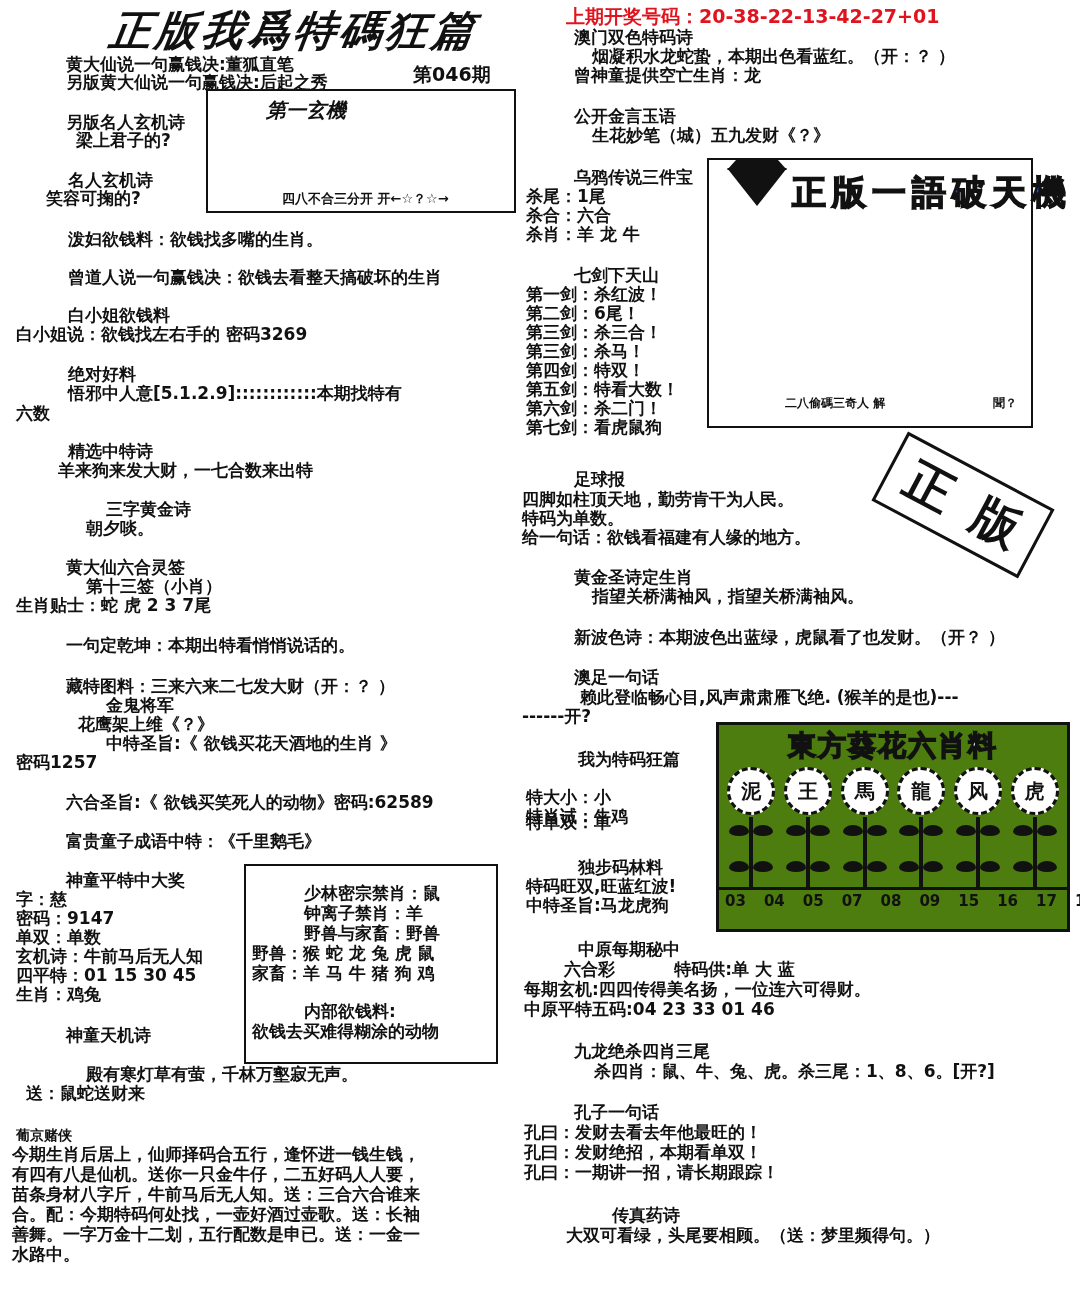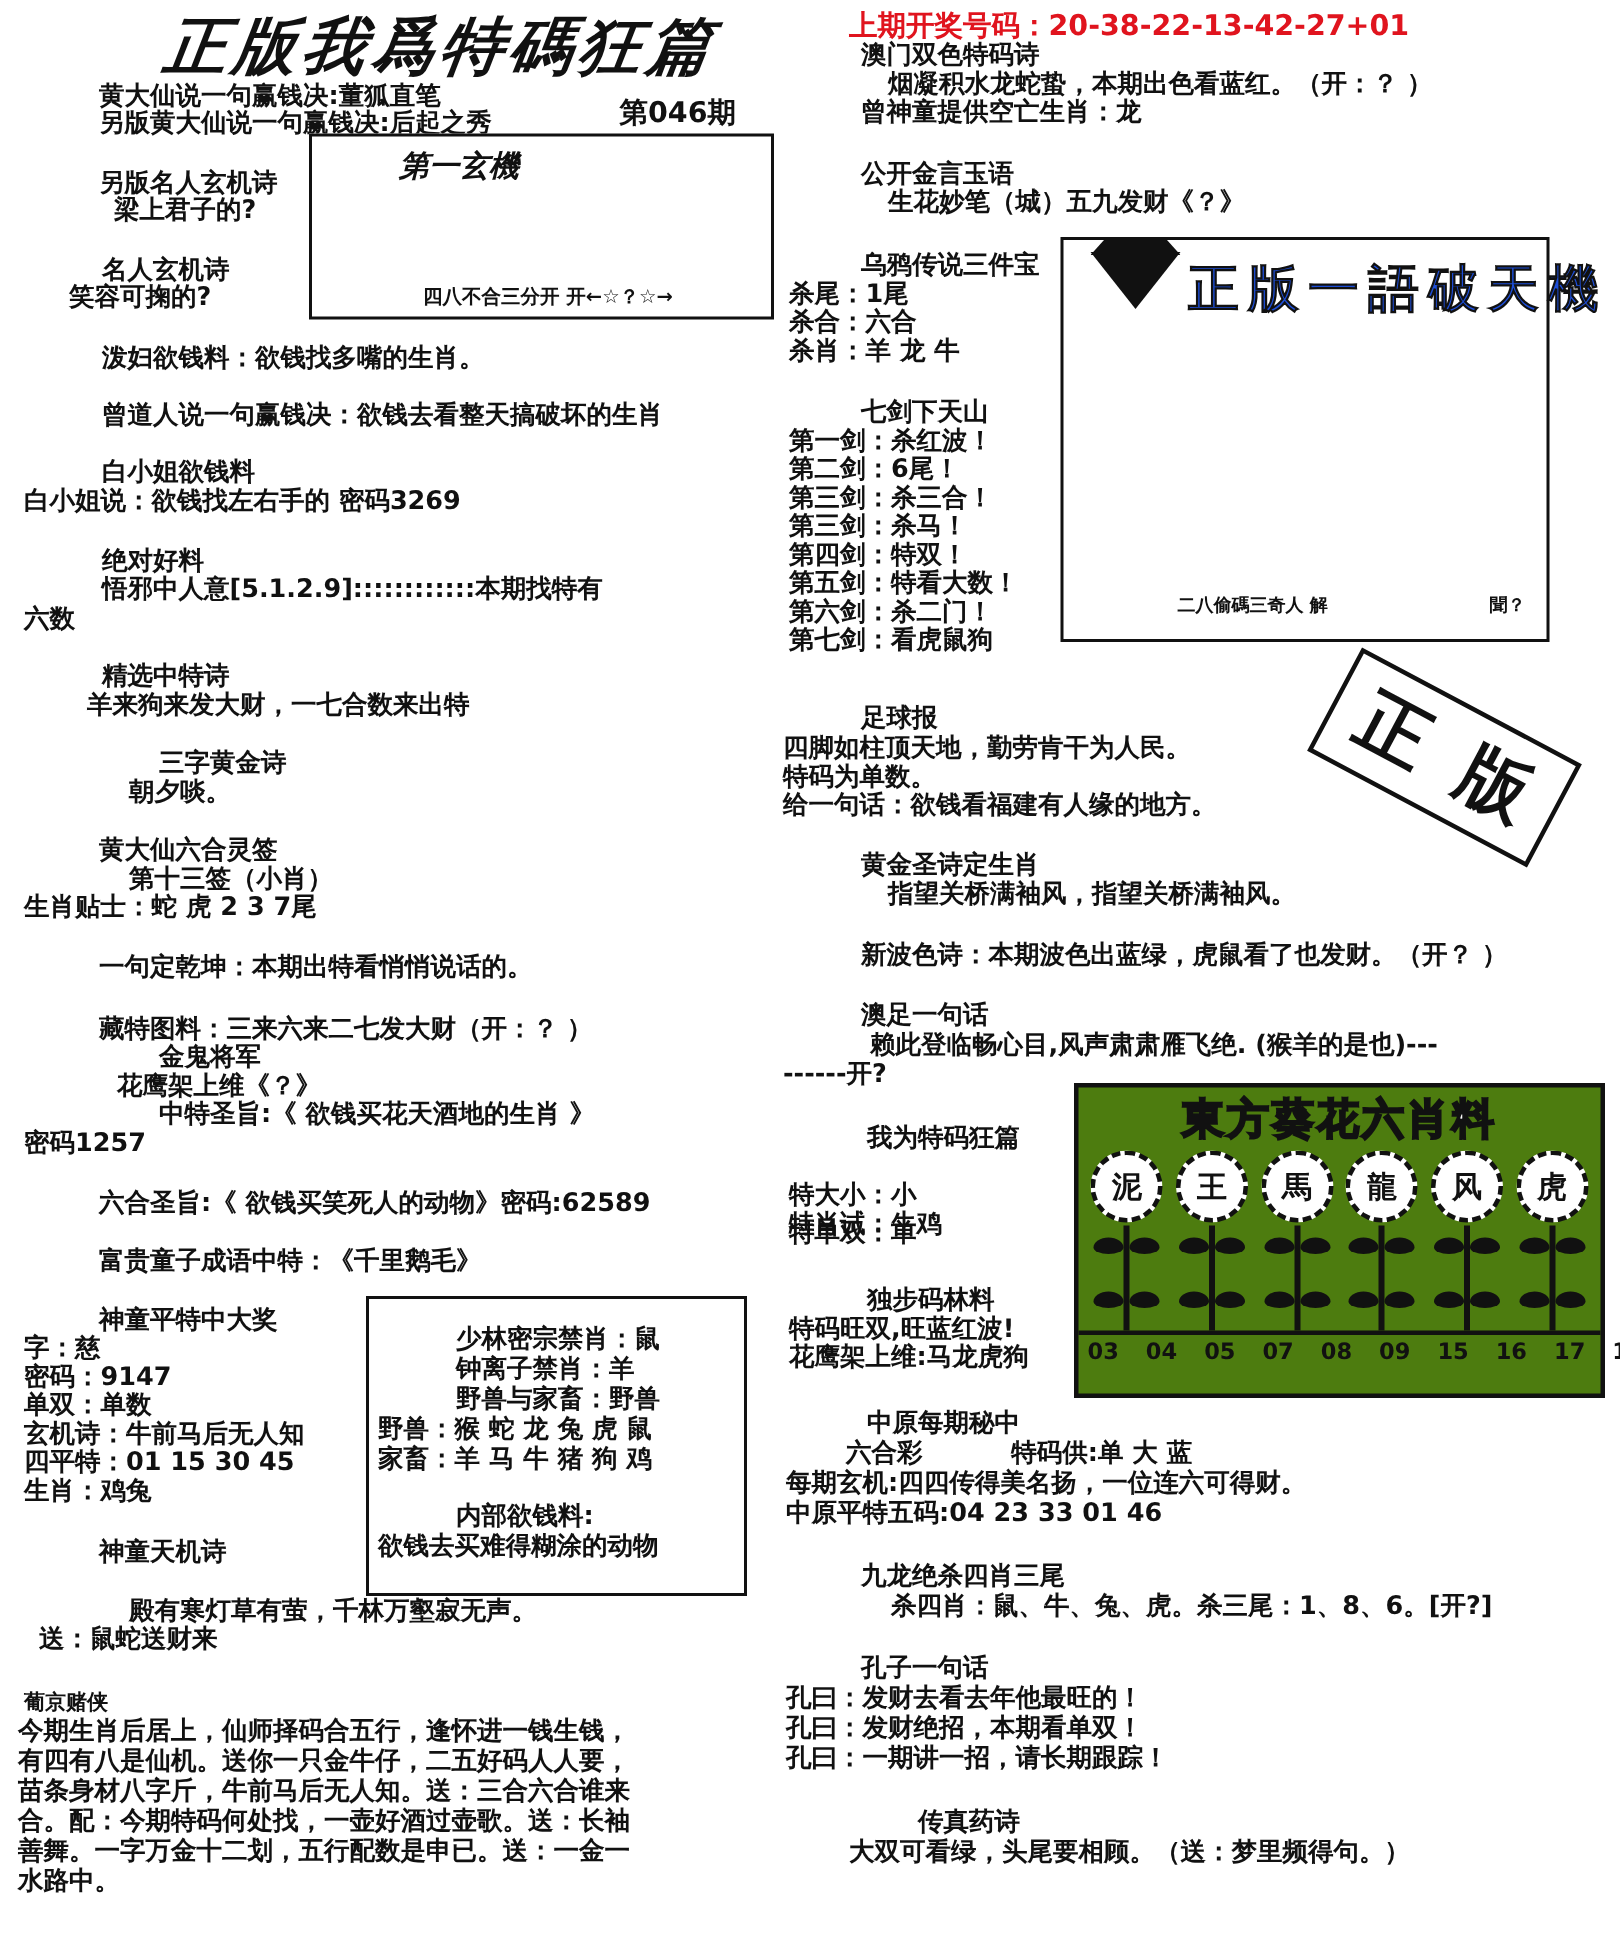--- a/index.html
+++ b/index.html
@@ -25,21 +25,21 @@
   .stem { width: 4px; height: 70px; background: #111; position: relative; margin-top: 2px; }
   .leaf { position: absolute; width: 20px; height: 11px; background: #111; border-radius: 50% 50% 50% 50% / 60% 60% 40% 40%; }
   .numbers { position: absolute; left: 0; right: 0; bottom: 0; height: 42px; border-top: 3px solid #111;
              font-size: 15px; font-weight: bold; line-height: 17px; padding: 3px 0 0 6px; box-sizing: border-box; }
   .numrow { display: flex; gap: 18px; }
   .numrow span { width: 23px; }
   .gem { position: absolute; left: 727px; top: 168px; width: 0; height: 0;
          border-left: 30px solid transparent; border-right: 30px solid transparent; border-top: 38px solid #111; }
   .gem-top { position: absolute; left: 727px; top: 160px; width: 60px; height: 10px; background: #111;
              clip-path: polygon(15% 0, 85% 0, 100% 100%, 0 100%); }
-  .outline-title { position: absolute; left: 792px; top: 170px; font-size: 34px; font-weight: normal;
+  .outline-title { position: absolute; left: 792px; top: 170px; font-size: 34px; font-weight: bold;
                    color: #1d4ed8; -webkit-text-stroke: 1.5px #111; letter-spacing: 6px; }
 </style>
 </head>
 <body>
 
 <div class="title">正版我爲特碼狂篇</div>
 <div class="prev">上期开奖号码：20-38-22-13-42-27+01</div>
 <div class="issue">第046期</div>
 
 <div class="t" style="left:66px;top:55px">黄大仙说一句赢钱决:董狐直笔</div>
@@ -147,21 +147,21 @@
 <div class="t" style="left:574px;top:668px">澳足一句话</div>
 <div class="t" style="left:580px;top:688px">赖此登临畅心目,风声肃肃雁飞绝. (猴羊的是也)---</div>
 <div class="t" style="left:522px;top:707px">------开?</div>
 
 <div class="t" style="left:578px;top:750px">我为特码狂篇</div>
 <div class="t" style="left:526px;top:813px">特单双：单</div>
 <div class="t" style="left:526px;top:788px">特大小：小</div>
 <div class="t" style="left:526px;top:807px">特肖试：牛鸡</div>
 <div class="t" style="left:578px;top:858px">独步码林料</div>
 <div class="t" style="left:526px;top:877px">特码旺双,旺蓝红波!</div>
-<div class="t" style="left:526px;top:896px">花鹰架上维:马龙虎狗</div>
+<div class="t" style="left:526px;top:896px">中特圣旨:马龙虎狗</div>
 
 <div class="flower-box">
   <div class="flower-title">東方葵花六肖料</div>
   <div class="flowers">
     <div class="flower">
         <div class="petals">泥</div>
         <div class="stem">
           <span class="leaf" style="left:-20px;top:8px"></span>
           <span class="leaf" style="left:4px;top:8px"></span>
           <span class="leaf" style="left:-20px;top:44px"></span>

